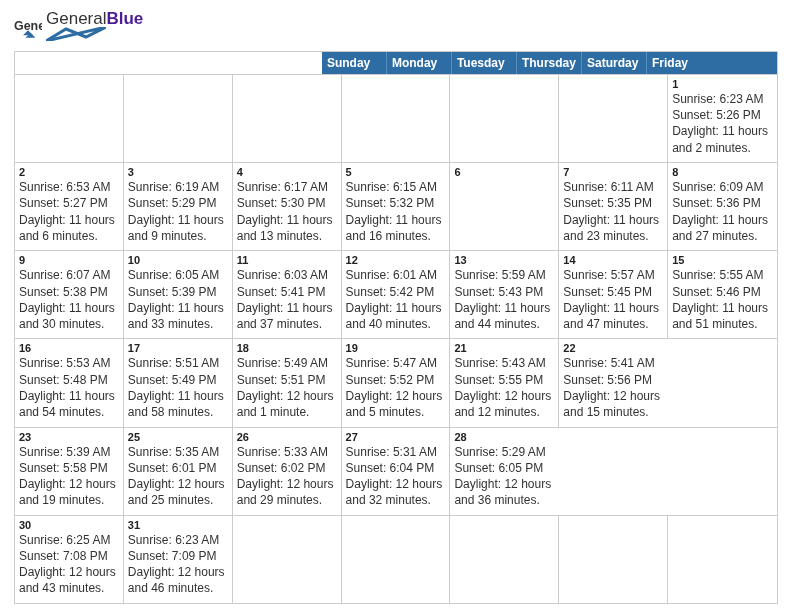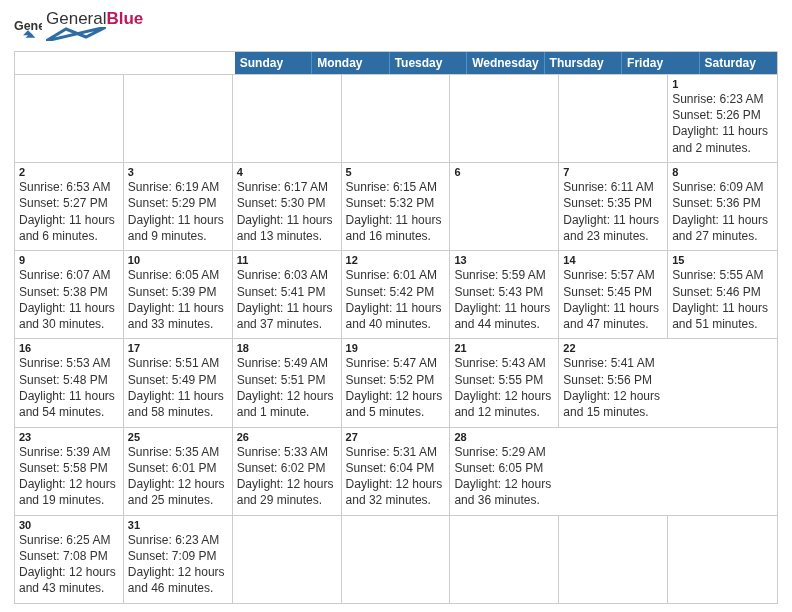--- a/index.html
+++ b/index.html
@@ -104,42 +104,41 @@
 <div class="page">
   <div class="header">
     <div class="logo">
       <svg class="logo-icon" viewBox="0 0 36 36">
         <text x="0" y="20" font-size="16" font-weight="bold" fill="#333">General</text>
         <polygon points="22,24 30,16 38,24" fill="#2e6da4" transform="translate(-6, 8) scale(0.8)"></polygon>
         <polygon points="26,28 34,20 42,28" fill="#2e6da4" transform="translate(-6, 8) scale(0.8)"></polygon>
       </svg>
       <div>
         <div style="font-size:17px;font-weight:normal;color:#333;line-height:1">
-          <span style="font-weight:normal">General</span><span style="font-weight:bold;color:#be185d">Blue</span>
+          <span style="font-weight:normal">General</span><span style="font-weight:bold;color:#4c1d95">Blue</span>
         </div>
         <svg width="60" height="14" viewBox="0 0 60 14">
           <polygon points="0,14 20,2 40,10 60,0" fill="none" stroke="#2e6da4" stroke-width="3"></polygon>
         </svg>
       </div>
     </div>
     <div class="title-block">
       <div class="month-title"></div>
       <div class="location"></div>
     </div>
   </div>
 
   <div class="calendar">
     <div class="cal-header" id="cal-header">
         <div class="cal-header-cell">Sunday</div>
         <div class="cal-header-cell">Monday</div>
         <div class="cal-header-cell">Tuesday</div>
-        <div class="cal-header-cell">Wednesday</div>
         <div class="cal-header-cell">Thursday</div>
+        <div class="cal-header-cell">Saturday</div>
         <div class="cal-header-cell">Friday</div>
-        <div class="cal-header-cell">Saturday</div>
       </div>
     <div class="cal-body" id="cal-body">
         <div class="cal-row">
           <div class="cal-cell empty"></div>
           <div class="cal-cell empty"></div>
           <div class="cal-cell empty"></div>
           <div class="cal-cell empty"></div>
           <div class="cal-cell empty"></div>
           <div class="cal-cell empty"></div>
           <div class="cal-cell">

